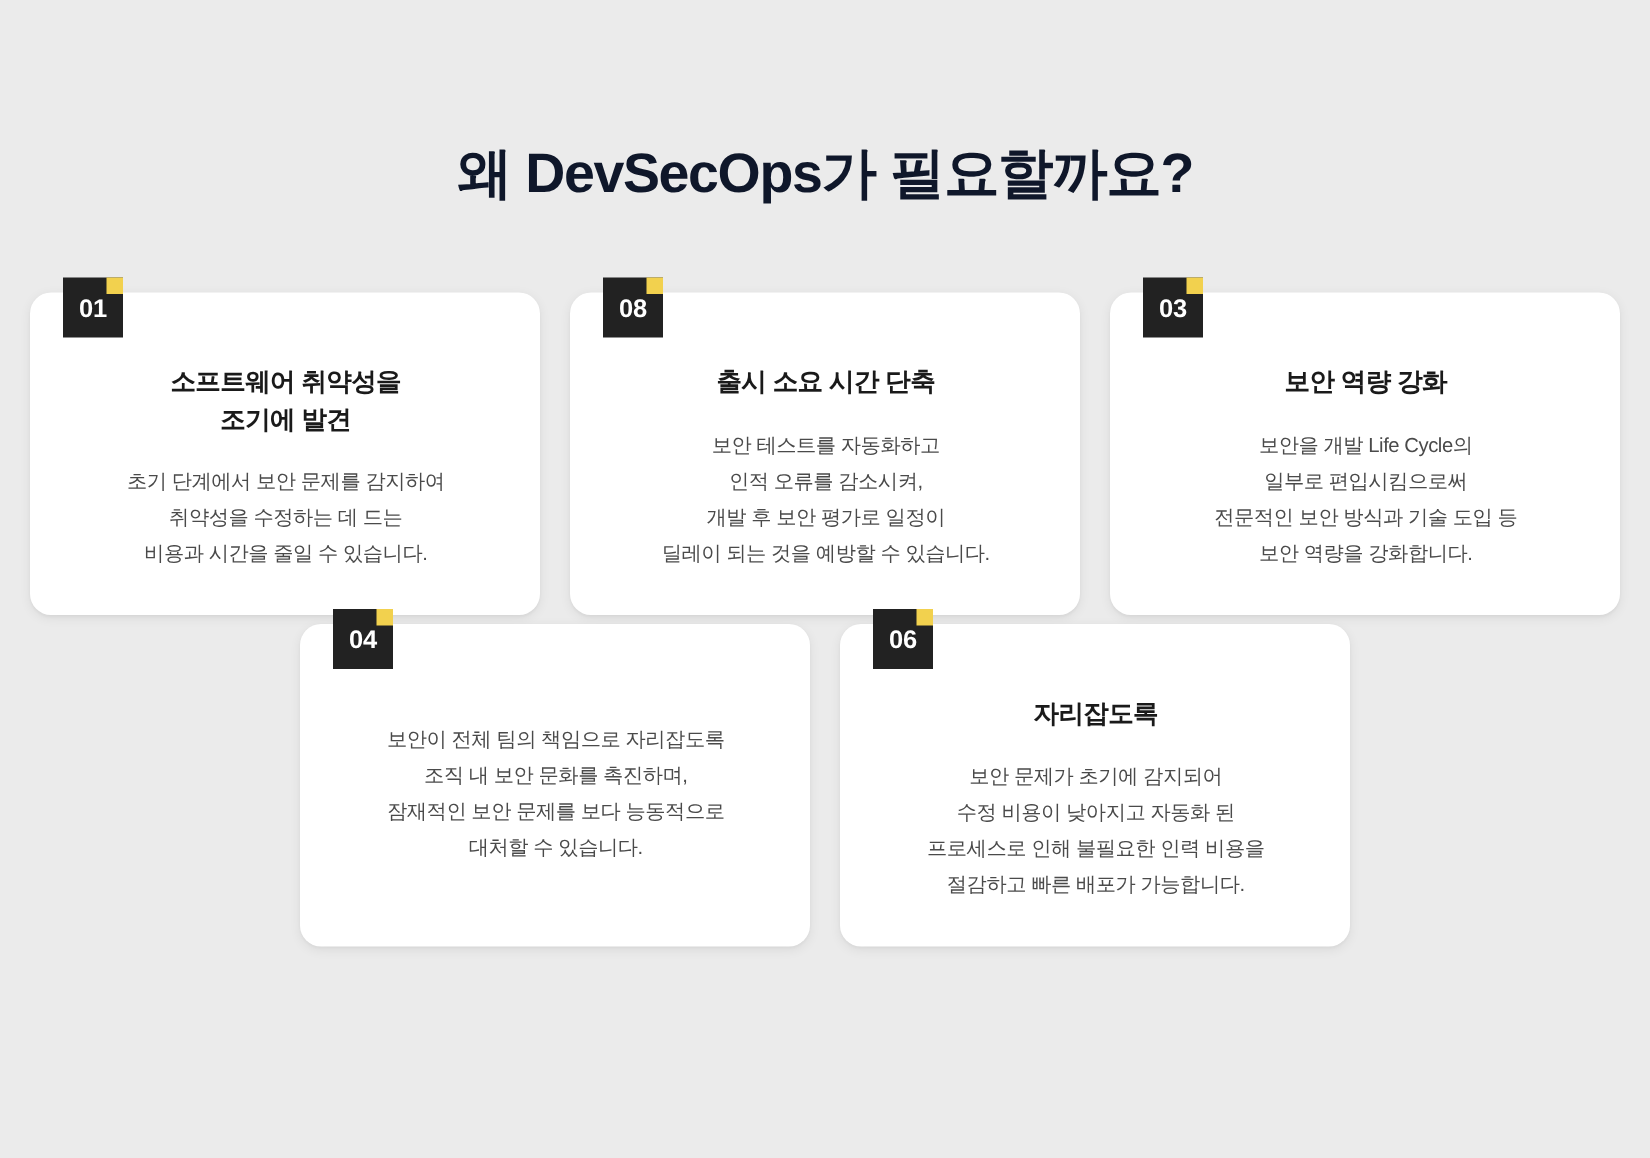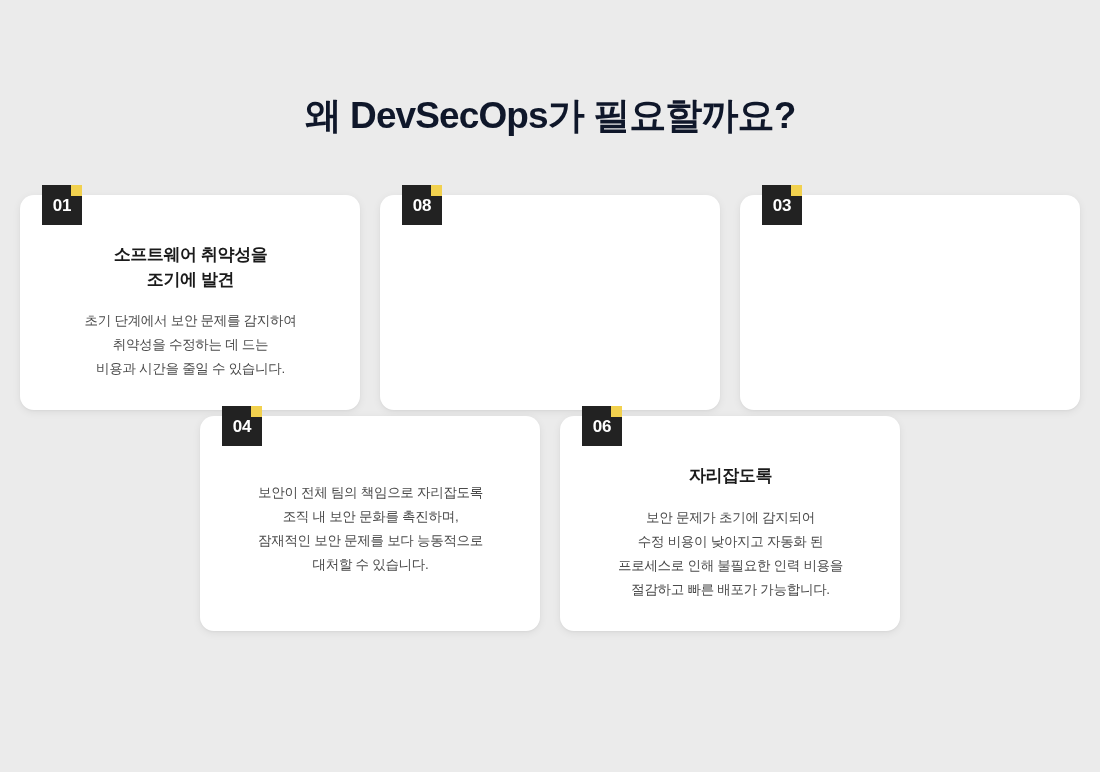--- a/index.html
+++ b/index.html
@@ -151,26 +151,40 @@
 취약성을 수정하는 데 드는
 비용과 시간을 줄일 수 있습니다.</div>
       </div>
     </div>
 
     <div class="card card--top">
       <div class="card-badge">
         <span class="card-badge__accent"></span>
         <span class="card-badge__num">08</span>
       </div>
+      <div class="card-body">
+        <div class="card-heading">출시 소요 시간 단축</div>
+        <div class="card-desc">보안 테스트를 자동화하고
+인적 오류를 감소시켜,
+개발 후 보안 평가로 일정이
+딜레이 되는 것을 예방할 수 있습니다.</div>
+      </div>
     </div>
 
     <div class="card card--top">
       <div class="card-badge">
         <span class="card-badge__accent"></span>
         <span class="card-badge__num">03</span>
+      </div>
+      <div class="card-body">
+        <div class="card-heading">보안 역량 강화</div>
+        <div class="card-desc">보안을 개발 Life Cycle의
+일부로 편입시킴으로써
+전문적인 보안 방식과 기술 도입 등
+보안 역량을 강화합니다.</div>
       </div>
     </div>
 
   </div>
 
   <div class="card-row card-row--bottom">
 
     <div class="card card--bottom">
       <div class="card-badge">
         <span class="card-badge__accent"></span>

